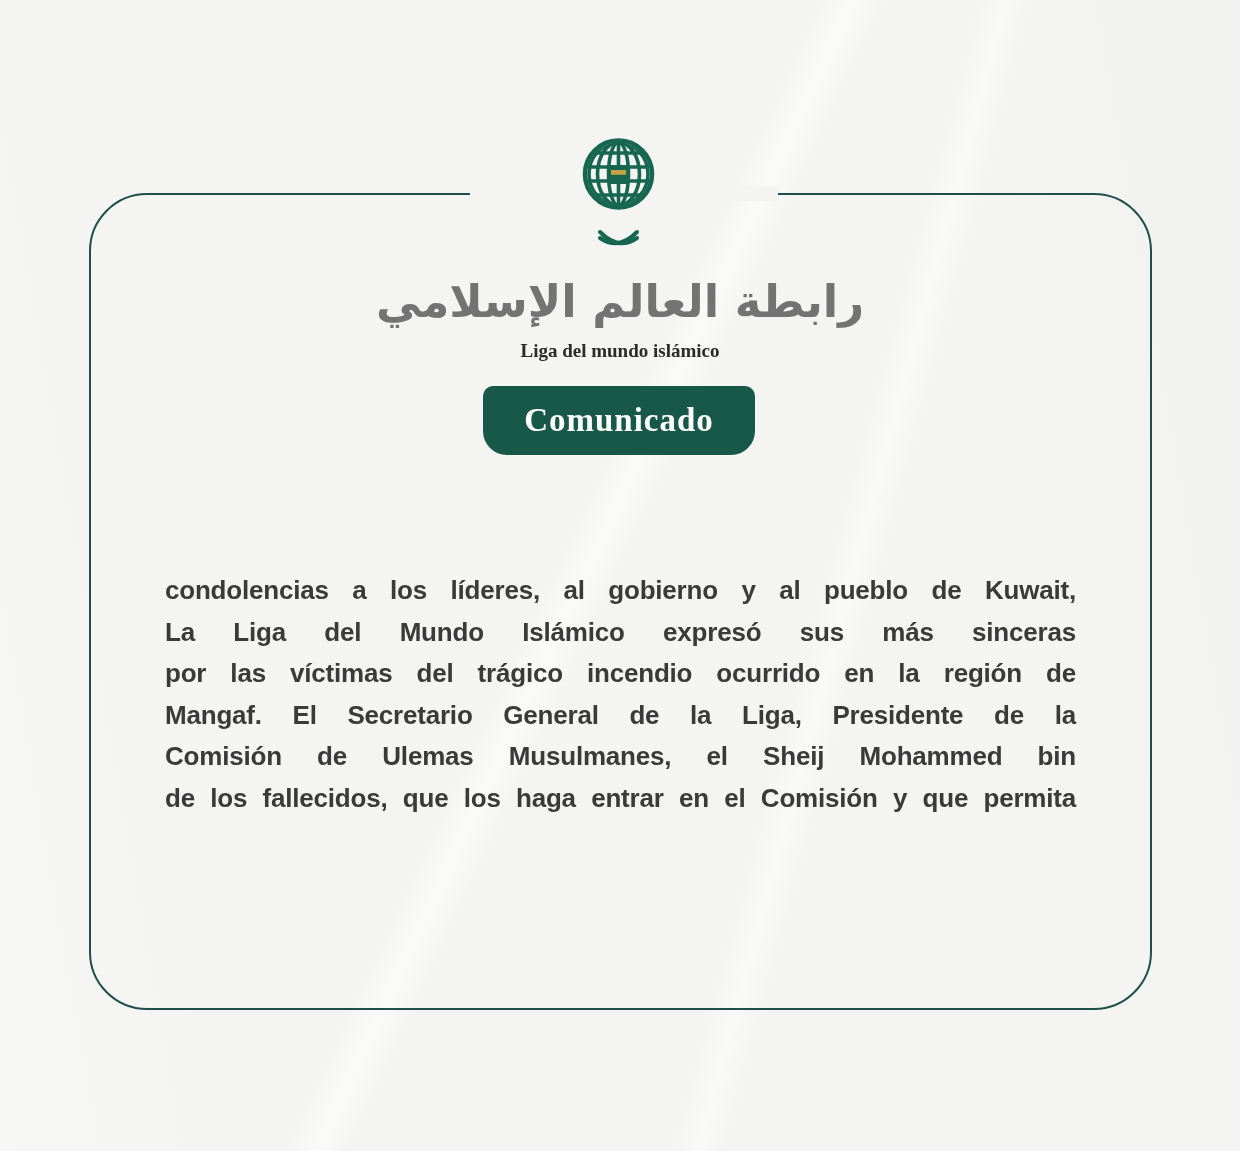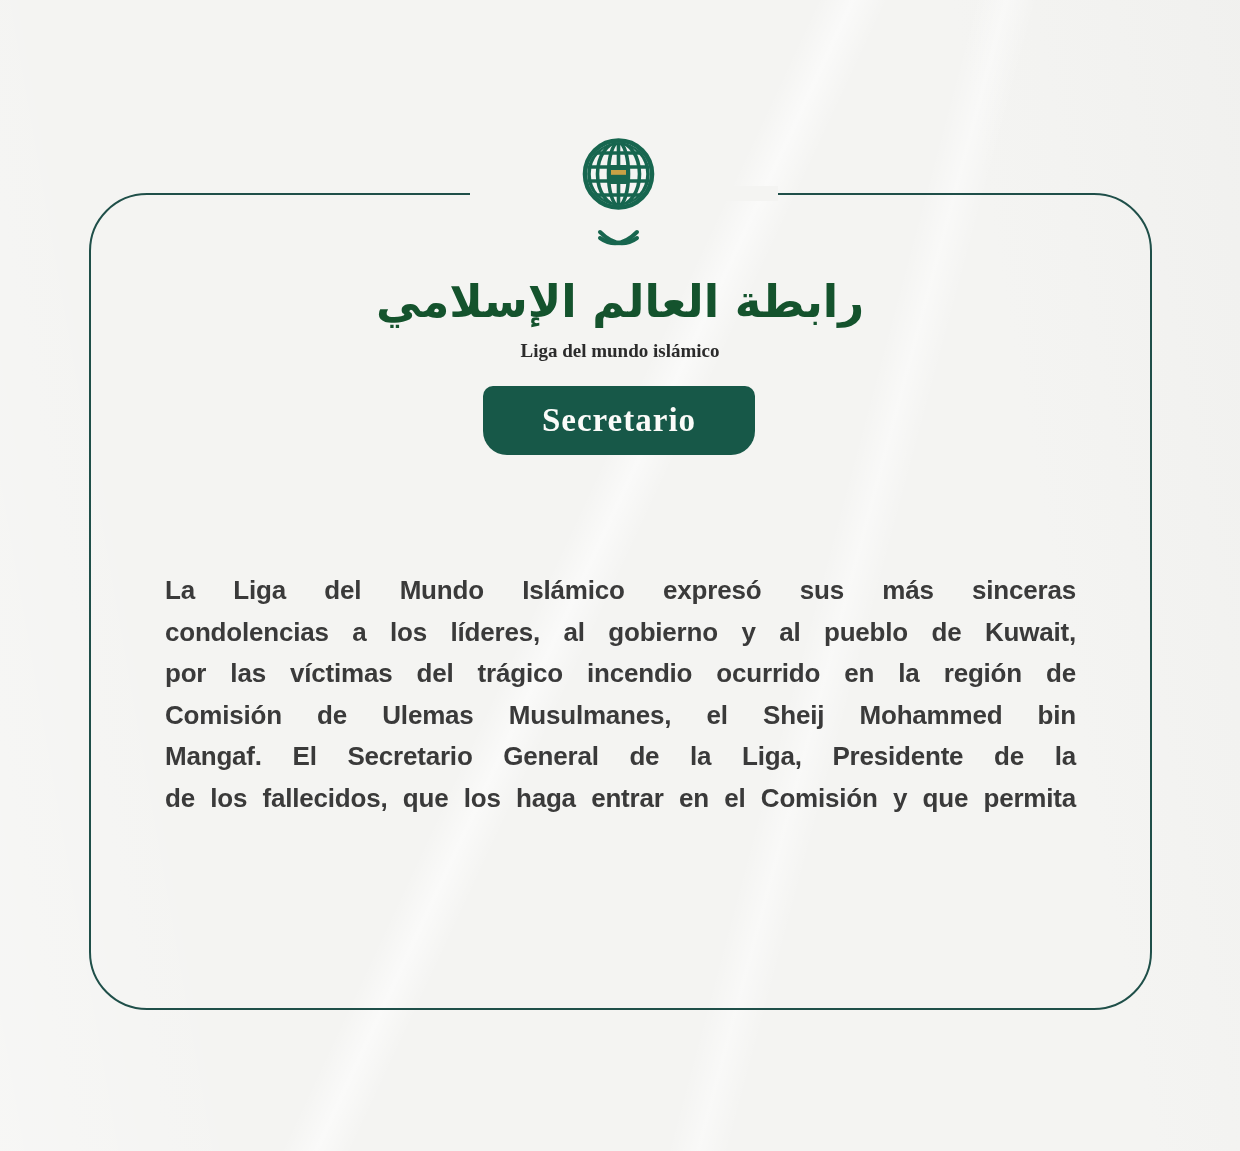--- a/index.html
+++ b/index.html
@@ -58,21 +58,21 @@
   }
   .arabic-title{
     position:absolute;
     left:320px;top:262px;width:600px;
     text-align:center;
     direction:rtl;
     font-family:"DejaVu Sans",sans-serif;
     font-weight:700;
     font-size:45px;
     line-height:80px;
-    color:#14532d;
+    color:#737373;
   }
   .latin-title{
     position:absolute;
     left:320px;top:340px;width:600px;
     text-align:center;
     font-family:"Liberation Serif",serif;
     font-weight:700;
     font-size:19px;
     color:#2b2b2b;
   }
@@ -184,27 +184,27 @@
 
       <rect x="60" y="55" width="21" height="19" fill="#17664f"></rect>
       <rect x="63" y="60" width="15" height="4.8" fill="#c7a145"></rect>
     </svg>
 
     <div class="arabic-title">رابطة العالم الإسلامي</div>
     <div class="latin-title">Liga del mundo islámico</div>
   </div>
 
   <div class="badge">
-    <span class="badge-label">Secretario</span>
+    <span class="badge-label">Comunicado</span>
   </div>
 
   <div class="content">
     <div class="paragraph">
+      <div class="p-line">condolencias a los líderes, al gobierno y al pueblo de Kuwait,</div>
       <div class="p-line">La Liga del Mundo Islámico expresó sus más sinceras</div>
-      <div class="p-line">condolencias a los líderes, al gobierno y al pueblo de Kuwait,</div>
       <div class="p-line">por las víctimas del trágico incendio ocurrido en la región de</div>
+      <div class="p-line">Mangaf. El Secretario General de la Liga, Presidente de la</div>
       <div class="p-line">Comisión de Ulemas Musulmanes, el Sheij Mohammed bin</div>
-      <div class="p-line">Mangaf. El Secretario General de la Liga, Presidente de la</div>
       <div class="p-line">de los fallecidos, que los haga entrar en el Comisión y que permita</div>
     </div>
   </div>
 
 </div>
 
 </body></html>

